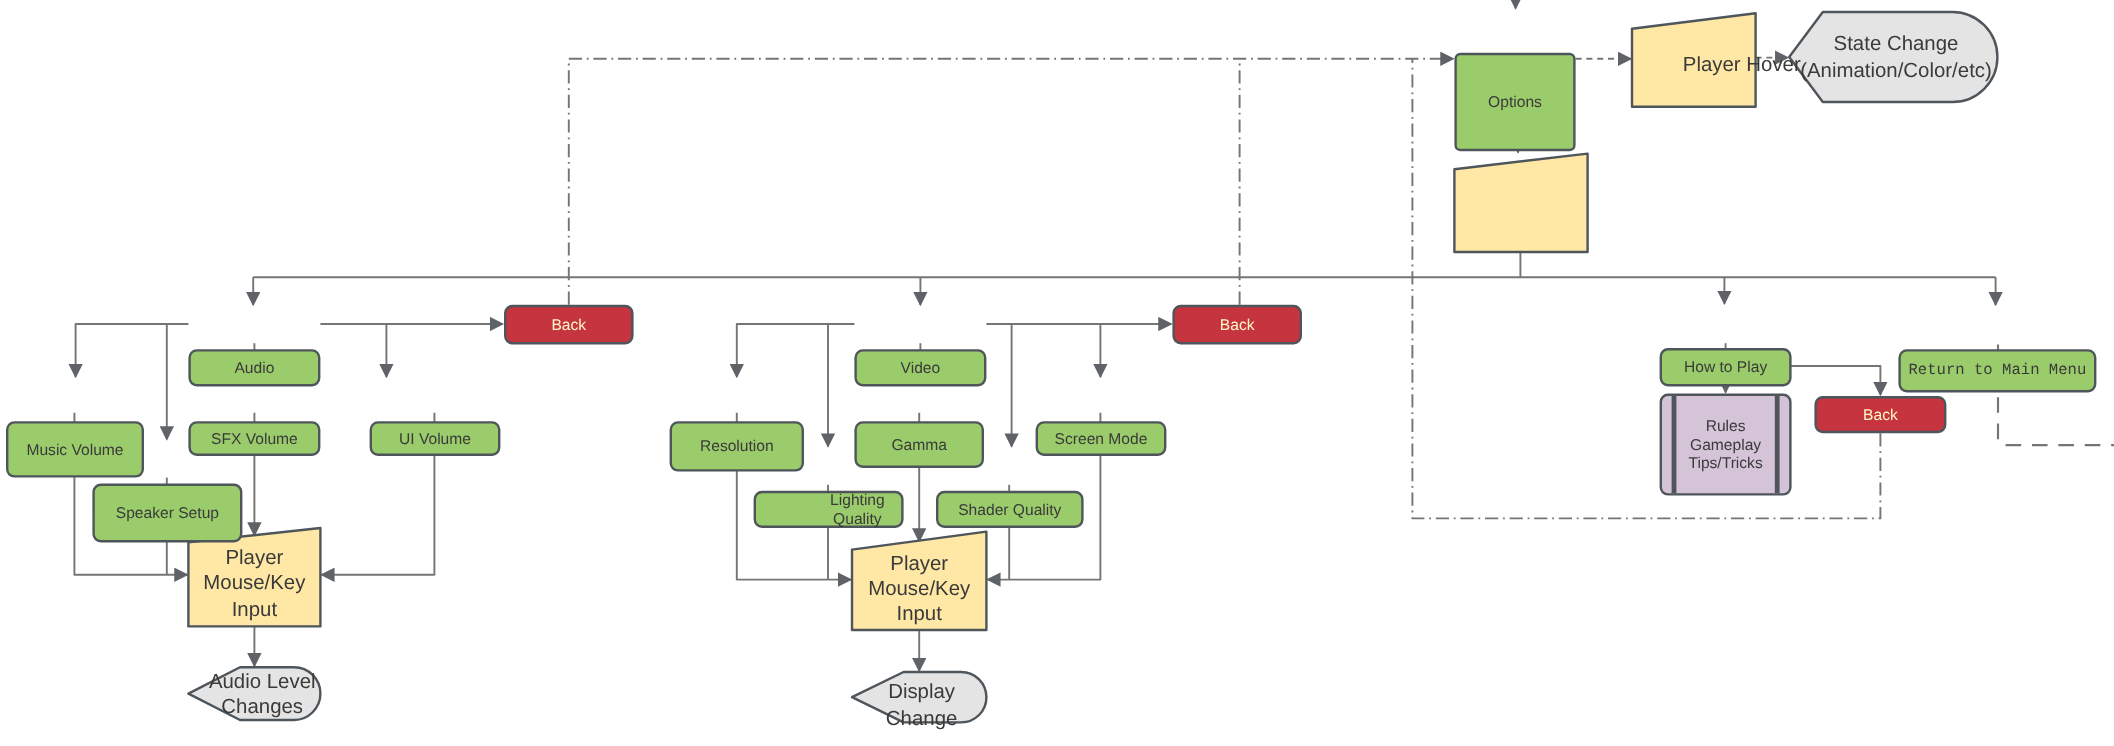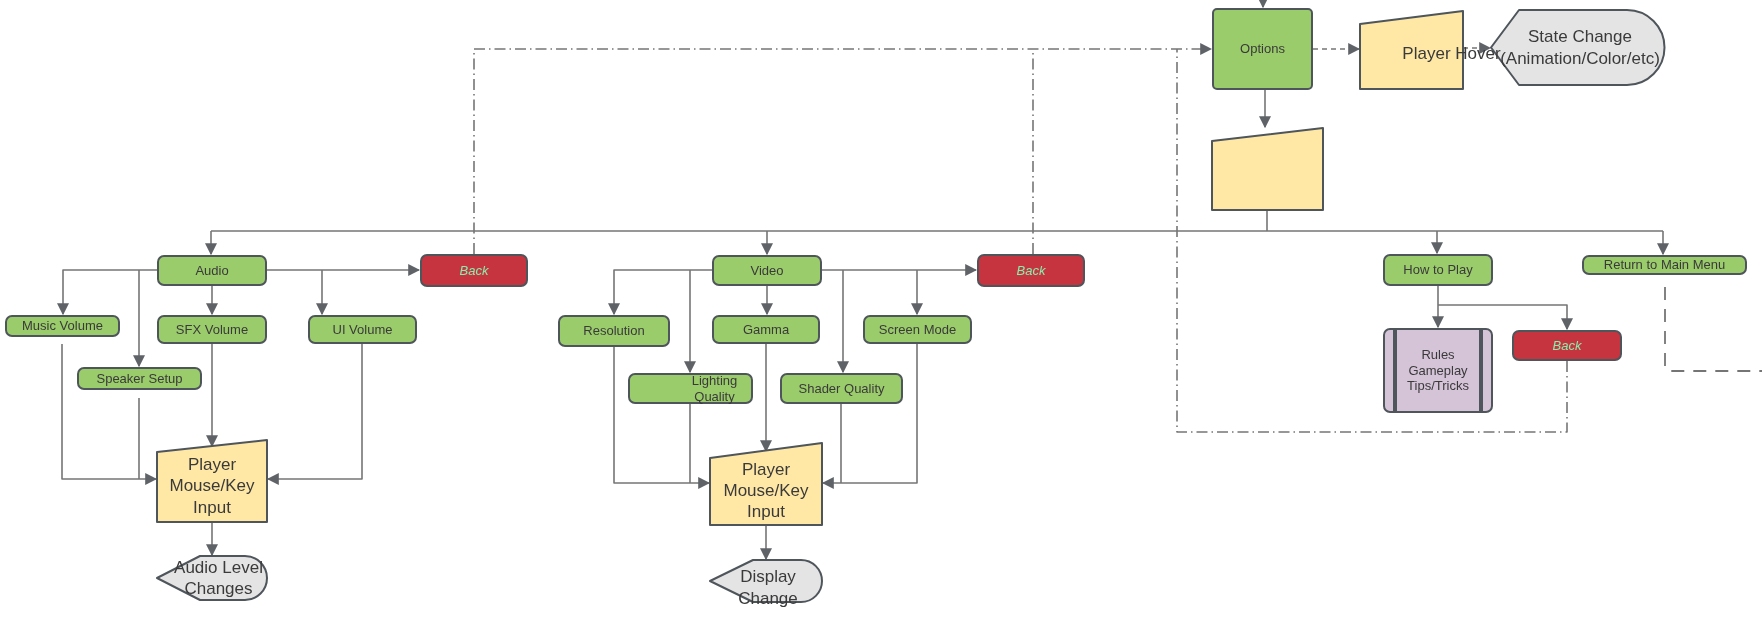--- a/index.html
+++ b/index.html
@@ -14,22 +14,22 @@
   .node{
     position:absolute;
     box-sizing:border-box;
     border:2px solid #4e555b;
     border-radius:7px;
     display:flex;align-items:center;justify-content:center;
     font-size:13px;line-height:1.22;color:#3a3a3a;
     text-align:center;white-space:pre-line;
     z-index:2;
   }
-  .green{background:#9bcc6b;}
-  .red{background:#c63440;color:#86efac;font-style:italic;}
+  .green{background:#9bcc6b;margin-top:36px;}
+  .red{background:#c63440;color:#fef9c3;}
   .purple{background:#d5c3d8;}
   .shape-label{
     position:absolute;
     display:flex;align-items:center;justify-content:center;
     font-size:17px;line-height:1.25;color:#3a3a3a;
     text-align:center;white-space:pre-line;
     z-index:2;pointer-events:none;
   }
   .bar{position:absolute;top:0;bottom:0;width:4px;background:#4e555b;}
   .bar.l{left:8px;} .bar.r{right:8px;}
@@ -110,43 +110,43 @@
       <path fill="#ffe8a5" d="M710,458 L822,443 L822,525 L710,525 Z"></path>
       <path fill="#e4e4e4" d="M200,556 L245,556 A22,22 0 0 1 245,600 L200,600 L157,578 Z"></path>
       <path fill="#e4e4e4" d="M753,560 L801,560 A21,21 0 0 1 801,602 L753,602 L710,581 Z"></path>
     </g>
   </svg>
 
   <div class="node green" style="left:1212px;top:8px;width:101px;height:82px;border-radius:5px;">Options</div>
 
   <div class="node green" style="left:157px;top:255px;width:110px;height:31px;">Audio</div>
   <div class="node red" style="left:420px;top:254px;width:108px;height:33px;">Back</div>
-  <div class="node green" style="left:5px;top:315px;width:115px;height:22px;">Music Volume</div>
+  <div class="node green" style="left:5px;top:315px;width:115px;height:47px;">Music Volume</div>
   <div class="node green" style="left:157px;top:315px;width:110px;height:29px;">SFX Volume</div>
   <div class="node green" style="left:308px;top:315px;width:109px;height:29px;">UI Volume</div>
-  <div class="node green" style="left:77px;top:367px;width:125px;height:23px;">Speaker Setup</div>
+  <div class="node green" style="left:77px;top:367px;width:125px;height:49px;">Speaker Setup</div>
 
   <div class="node green" style="left:712px;top:255px;width:110px;height:31px;">Video</div>
   <div class="node red" style="left:977px;top:254px;width:108px;height:33px;">Back</div>
-  <div class="node green" style="left:558px;top:315px;width:112px;height:32px;">Resolution</div>
-  <div class="node green" style="left:712px;top:315px;width:108px;height:29px;">Gamma</div>
+  <div class="node green" style="left:558px;top:315px;width:112px;height:42px;">Resolution</div>
+  <div class="node green" style="left:712px;top:315px;width:108px;height:39px;">Gamma</div>
   <div class="node green" style="left:863px;top:315px;width:109px;height:29px;">Screen Mode</div>
   <div class="node green" style="left:628px;top:373px;width:125px;height:31px;padding-left:48px;">Lighting Quality</div>
   <div class="node green" style="left:780px;top:373px;width:123px;height:31px;">Shader Quality</div>
 
   <div class="node green" style="left:1383px;top:254px;width:110px;height:32px;">How to Play</div>
   <div class="node purple" style="left:1383px;top:328px;width:110px;height:85px;">
     <span class="bar l"></span>
     <span class="bar r"></span>
     <span>Rules
 Gameplay
 Tips/Tricks</span>
   </div>
   <div class="node red" style="left:1512px;top:330px;width:110px;height:31px;">Back</div>
-  <div class="node green" style="left:1582px;top:255px;width:165px;height:20px;">Return to Main Menu</div>
+  <div class="node green" style="left:1582px;top:255px;width:165px;height:36px;font-family:Liberation Mono, monospace;">Return to Main Menu</div>
 
   <div class="shape-label" style="left:1360px;top:22px;width:103px;height:64px;padding-left:40px;">Player Hover</div>
   <div class="shape-label" style="left:1495px;top:10px;width:170px;height:75px;">State Change
 (Animation/Color/etc)</div>
   <div class="shape-label" style="left:157px;top:450px;width:110px;height:72px;">Player
 Mouse/Key
 Input</div>
   <div class="shape-label" style="left:710px;top:456px;width:112px;height:69px;">Player
 Mouse/Key
 Input</div>

